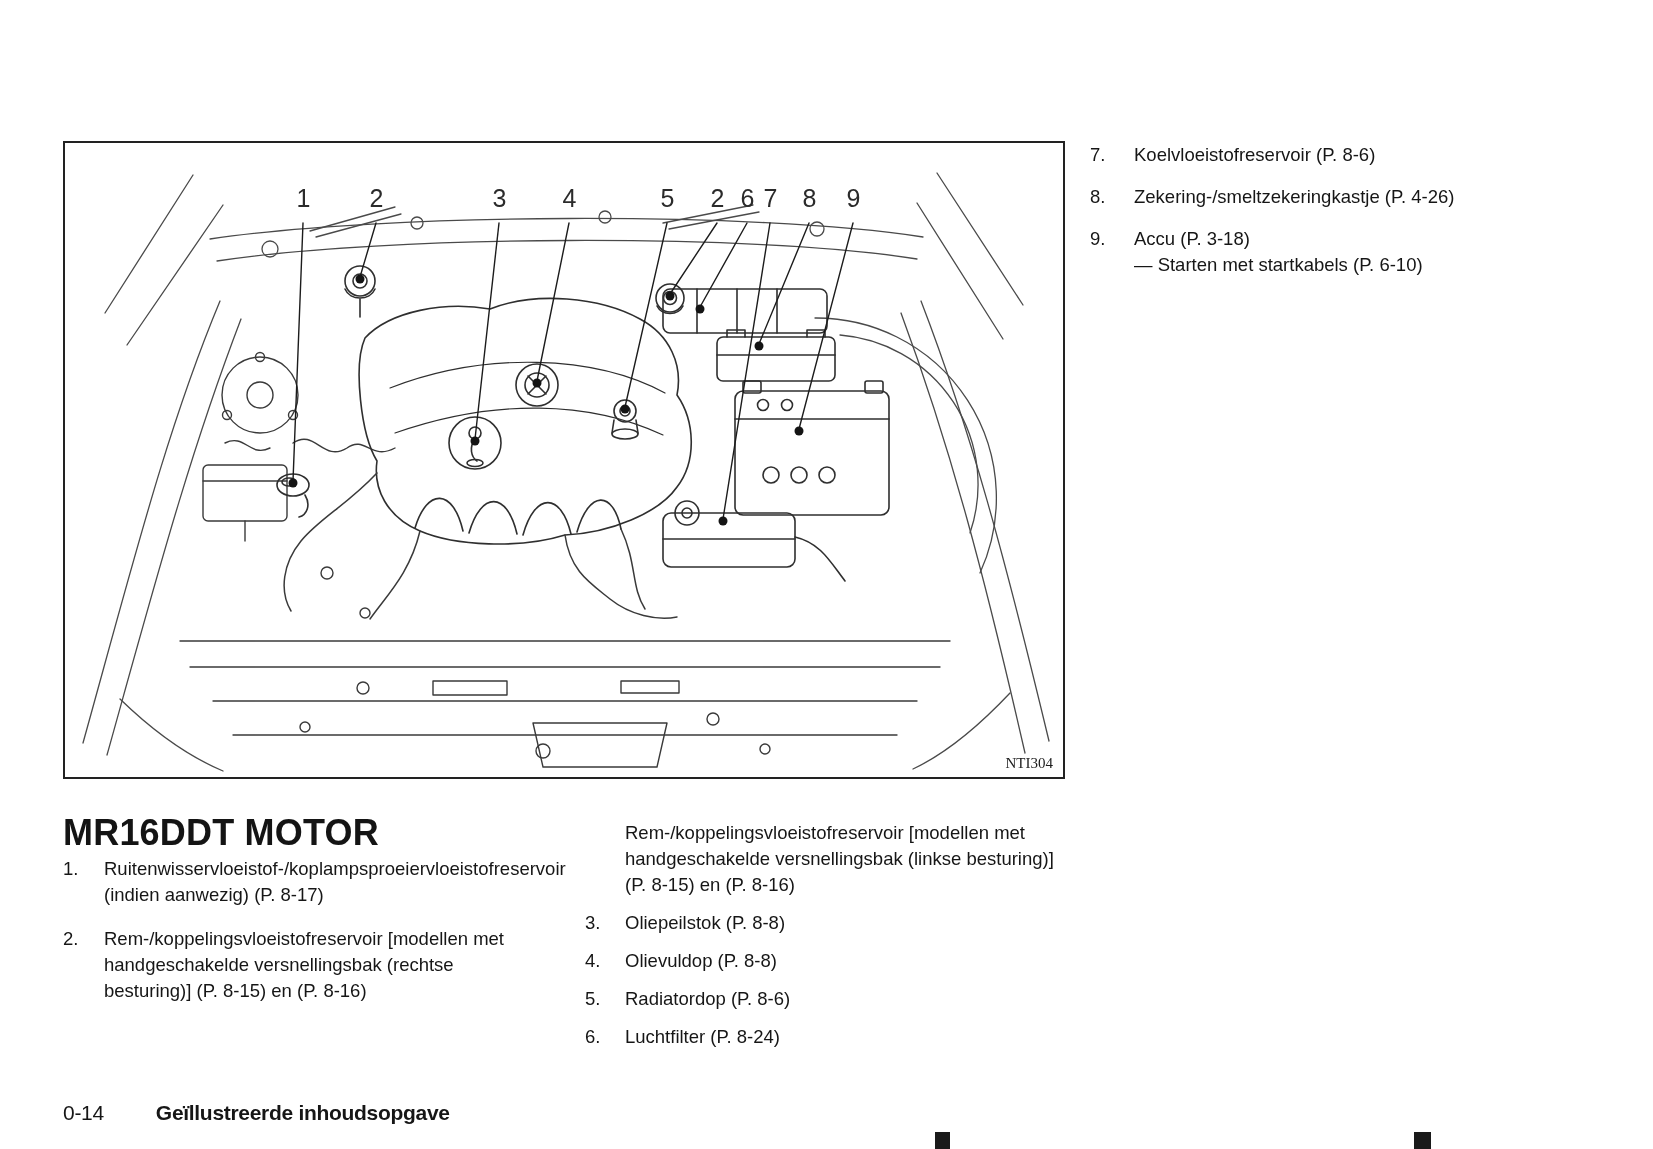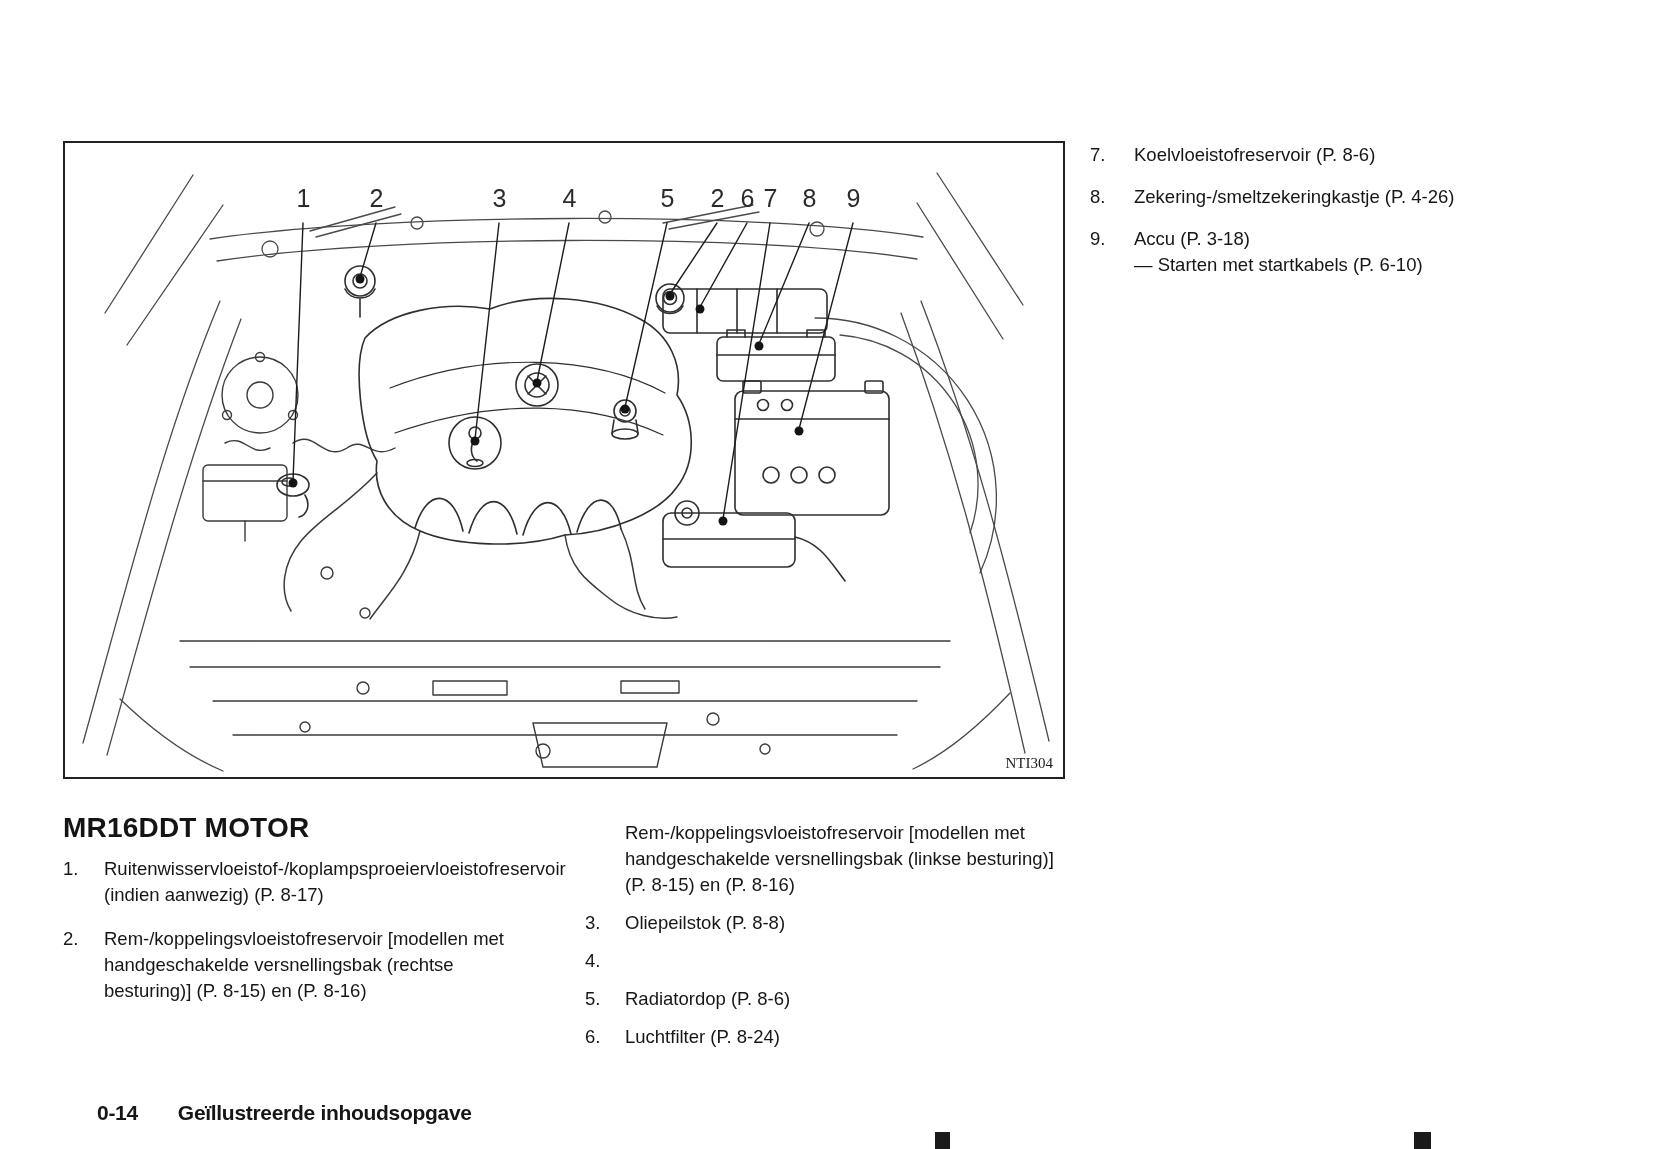--- a/index.html
+++ b/index.html
@@ -32,26 +32,26 @@
   .legend-right .item{margin-bottom:16px;}
   .legend-right .num{width:44px;flex:0 0 44px;}
   .legend-right .txt{width:500px;}
   .legend-left{left:63px;top:856px;width:480px;}
   .legend-left .item{margin-bottom:18px;}
   .legend-mid{left:585px;top:820px;width:480px;}
   .legend-mid .num{width:40px;flex:0 0 40px;}
   .legend-mid .txt{width:432px;}
   .page-heading{
     position:absolute;left:63px;top:812px;margin:0;
-    font-size:28px;font-weight:bold;letter-spacing:0.2px;color:#141414;
+    font-size:36px;font-weight:bold;letter-spacing:0.2px;color:#141414;
   }
   
   .footer{position:absolute;left:63px;top:1101px;font-size:21px;letter-spacing:-0.3px;}
-  .footer .pagenum{font-weight:bold;margin-left:34px;}
-  .footer .sect{font-weight:bold;margin-left:40px;}
+  .footer .pagenum{font-weight:normal;}
+  .footer .sect{font-weight:bold;margin-left:52px;}
   .tab-marker{position:absolute;background:#1a1a1a;}
   .tab-left{left:935px;top:1132px;width:15px;height:17px;}
   .tab-right{left:1414px;top:1132px;width:17px;height:17px;}
 </style>
 </head>
 <body>
 
 <div class="page">
 
   <section class="figure-box">
@@ -288,20 +288,21 @@
     <div class="item">
       <span class="num"></span>
       <span class="txt">Rem-/koppelingsvloeistofreservoir [modellen met handgeschakelde versnellingsbak (linkse besturing)] (P. 8-15) en (P. 8-16)</span>
     </div>
     <div class="item">
       <span class="num">3.</span>
       <span class="txt">Oliepeilstok (P. 8-8)</span>
     </div>
     <div class="item">
       <span class="num">4.</span>
+      <span class="txt">Olievuldop (P. 8-8)</span>
     </div>
     <div class="item">
       <span class="num">5.</span>
       <span class="txt">Radiatordop (P. 8-6)</span>
     </div>
     <div class="item">
       <span class="num">6.</span>
       <span class="txt">Luchtfilter (P. 8-24)</span>
     </div>
   </div>

